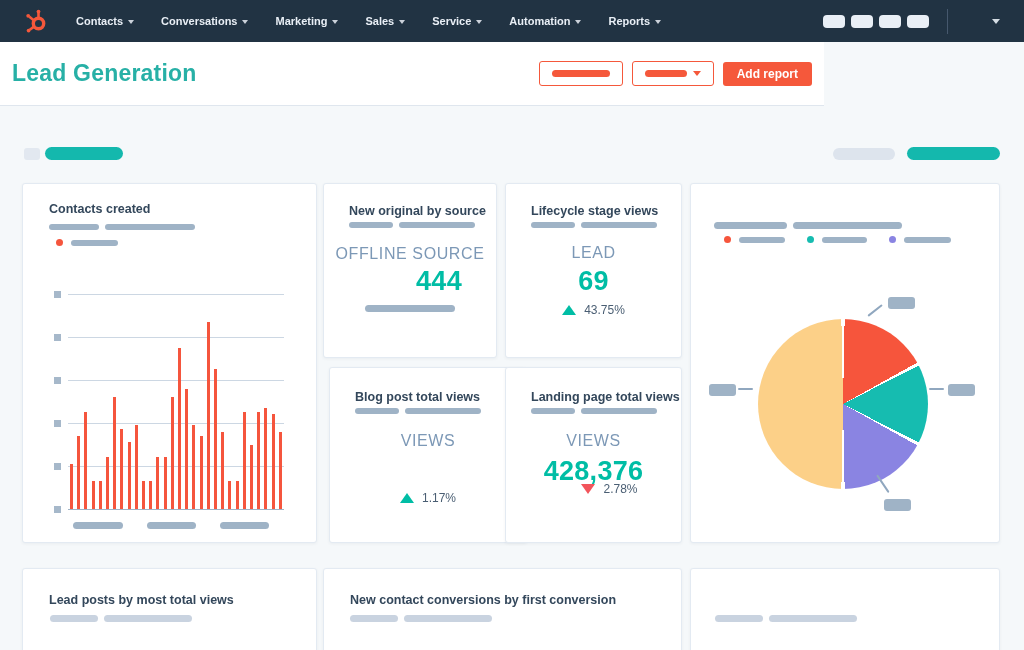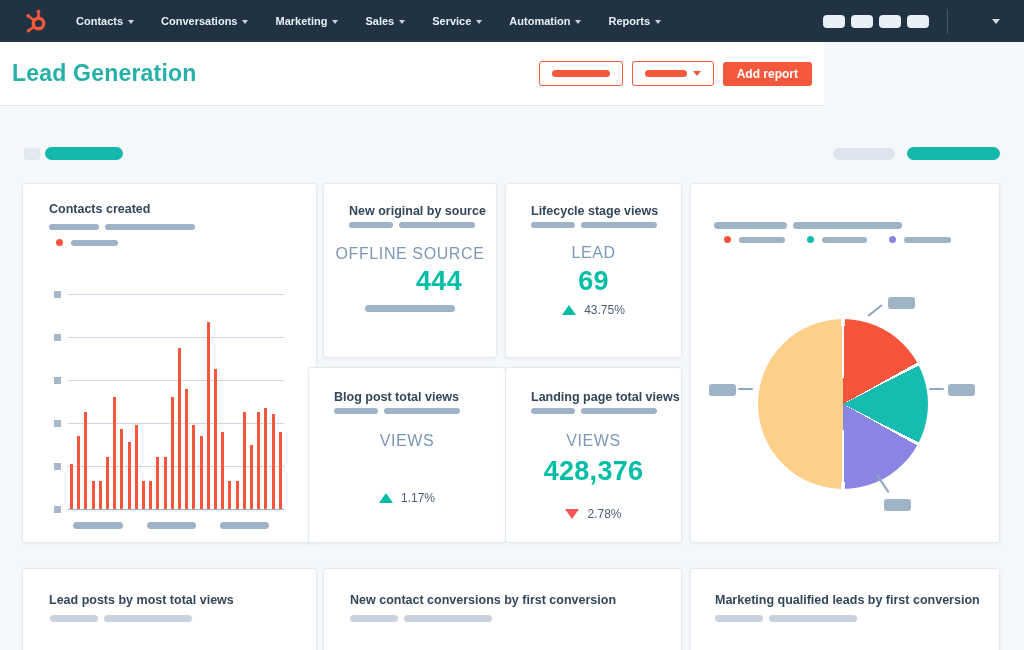--- a/index.html
+++ b/index.html
@@ -291,42 +291,42 @@
     <div class="callout" style="left:257px; top:200px;"></div>
     <div class="conn" style="left:238px; top:204px; width:15px;"></div>
 
     <div class="callout" style="left:18px; top:200px;"></div>
     <div class="conn" style="left:47px; top:204px; width:15px;"></div>
 
     <div class="callout" style="left:193px; top:315px;"></div>
     <div class="conn" style="left:186px; top:290px; width:21px; transform:rotate(56deg);"></div>
   </section>
 
-  <section class="card" style="left:308px; top:367px; width:198px; height:176px;">
+  <section class="card" style="left:329px; top:367px; width:198px; height:176px;">
     <div class="card-title" style="left:25px; top:22px;">Blog post total views</div>
     <div class="ph-row" style="left:25px; top:40px;">
       <span class="ph" style="width:44px; height:6px;"></span>
       <span class="ph" style="width:76px; height:6px;"></span>
     </div>
     <div class="stat-label" style="top:64px;">VIEWS</div>
     <div class="delta-row" style="top:123px;">
       <span class="tri-up"></span>
       <span class="delta-text">1.17%</span>
     </div>
   </section>
 
   <section class="card" style="left:505px; top:367px; width:177px; height:176px;">
     <div class="card-title" style="left:25px; top:22px;">Landing page total views</div>
     <div class="ph-row" style="left:25px; top:40px;">
       <span class="ph" style="width:44px; height:6px;"></span>
       <span class="ph" style="width:76px; height:6px;"></span>
     </div>
     <div class="stat-label" style="top:64px;">VIEWS</div>
     <div class="stat-value" style="top:88px;">428,376</div>
-    <div class="delta-row" style="top:139px;">
+    <div class="delta-row" style="top:114px;margin-left:16px;">
       <span class="tri-down"></span>
       <span class="delta-text">2.78%</span>
     </div>
   </section>
 
   <section class="card" style="left:22px; top:568px; width:295px; height:92px;">
     <div class="bottom-title">Lead posts by most total views</div>
     <div class="ph-row" style="left:27px; top:46px;">
       <span class="ph ph-light" style="width:48px; height:7px;"></span>
       <span class="ph ph-light" style="width:88px; height:7px;"></span>
@@ -335,20 +335,19 @@
 
   <section class="card" style="left:323px; top:568px; width:359px; height:92px;">
     <div class="bottom-title">New contact conversions by first conversion</div>
     <div class="ph-row" style="left:26px; top:46px;">
       <span class="ph ph-light" style="width:48px; height:7px;"></span>
       <span class="ph ph-light" style="width:88px; height:7px;"></span>
     </div>
   </section>
 
   <section class="card" style="left:690px; top:568px; width:310px; height:92px;">
-    <div class="bottom-title" style="left:24px;">Marketing qualified leads by first conversion</div>
     <div class="ph-row" style="left:24px; top:46px;">
       <span class="ph ph-light" style="width:48px; height:7px;"></span>
       <span class="ph ph-light" style="width:88px; height:7px;"></span>
     </div>
   </section>
 
 </div>
 
 </body></html>

